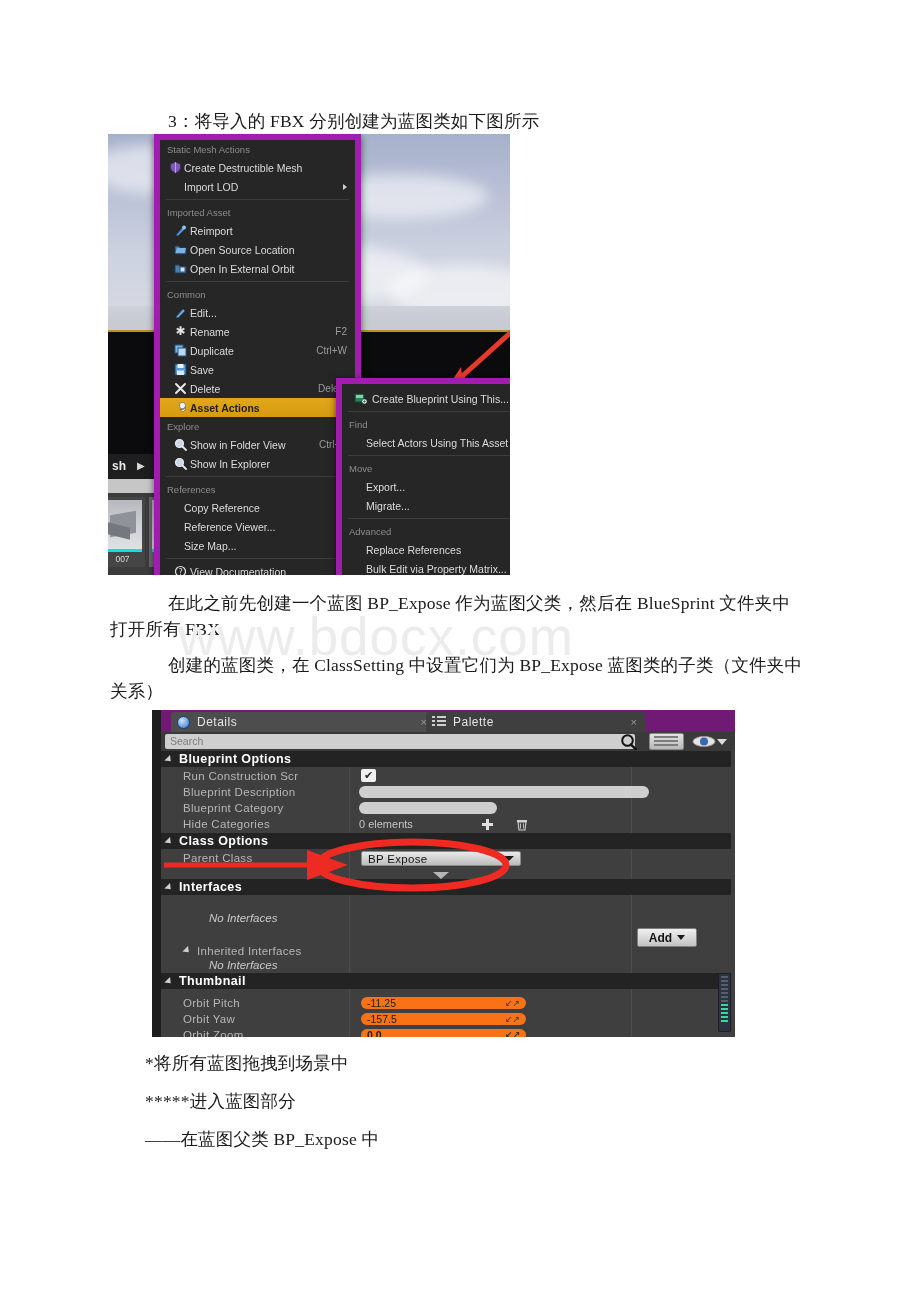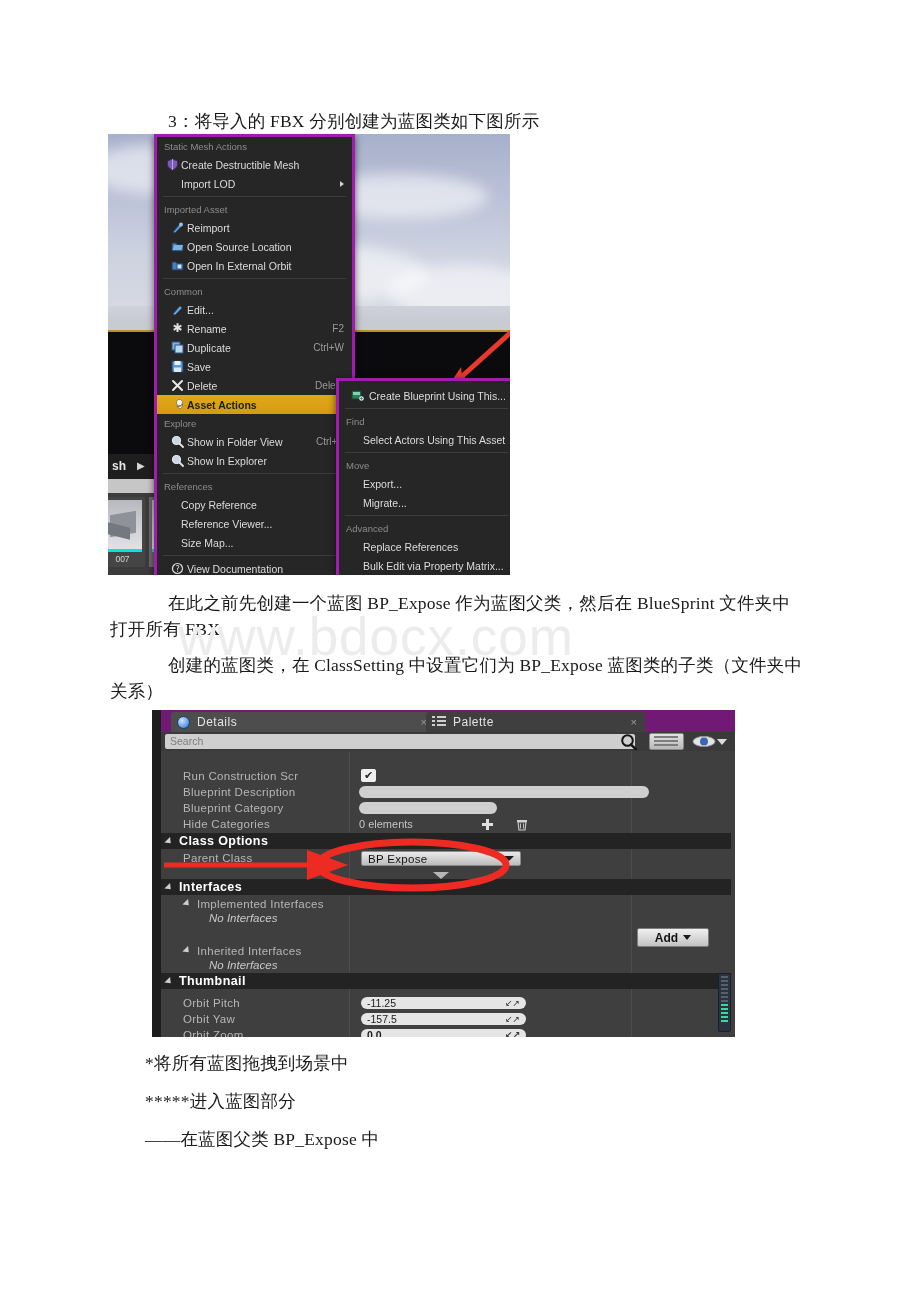--- a/index.html
+++ b/index.html
@@ -173,21 +173,21 @@
     top: 185px;
     width: 90px;
     height: 75px;
     pointer-events: none;
   }
 
   
   .ctxmenu {
     position: absolute;
     background: #262626;
-    border: 3px solid #a21caf;
+    border: 6px solid #a21caf;
     box-shadow: 0 2px 7px rgba(0,0,0,0.6);
   }
   #ctx-main { left: 46px; top: 0px; width: 195px; height: 441px; }
   #ctx-sub  { left: 228px; top: 244px; width: 175px; height: 197px; }
 
   .ctx-section {
     color: #8d8d8d;
     font-family: "Liberation Sans", "DejaVu Sans", sans-serif;
     font-size: 9.5px;
     padding: 4px 0 3px 7px;
@@ -392,21 +392,21 @@
   }
   .combo .cb-caret {
     margin-left: auto;
     width: 0; height: 0;
     border-top: 5px solid #1a1a1a;
     border-left: 5px solid transparent;
     border-right: 5px solid transparent;
   }
   .numfield {
     position: absolute;
-    background: #e5e5e5;
+    background: #f97316;
     border-radius: 6px;
     height: 12px;
     box-sizing: border-box;
     color: #1a1a1a;
     font-family: "Liberation Sans", "DejaVu Sans", sans-serif;
     font-size: 10.5px;
     display: flex;
     align-items: center;
     padding: 0 6px;
   }
@@ -788,20 +788,24 @@
           <circle cx="15" cy="8.5" r="4" fill="#3b66b5"></circle>
           <polygon points="28,6 38,6 33,12" fill="#dcdcdc"></polygon>
         </svg>
       </div>
     </div>
 
     <div class="propbody">
       <div class="divider-v"></div>
       <div class="divider-v2"></div>
 
+      <div class="cat-header" style="top:0px;">
+        <span class="cat-tri"></span>
+        <span>Blueprint Options</span>
+      </div>
 
       <div class="prop-row" style="top:17px;">
         <span class="prop-name">Run Construction Scr</span>
         <span class="checkbox-on" style="left:200px; top:1px;">✔</span>
       </div>
 
       <div class="prop-row" style="top:33px;">
         <span class="prop-name">Blueprint Description</span>
         <span class="val-field" style="left:198px; top:2px; width:290px;"></span>
       </div>
@@ -845,27 +849,23 @@
               <polygon points="2,1 18,1 10,8" fill="#b6b6b6"></polygon>
             </svg>
         </span>
       </div>
 
       <div class="cat-header" style="top:128px;">
         <span class="cat-tri"></span>
         <span>Interfaces</span>
       </div>
 
-      <div class="prop-row" style="top:145px;">
-        <span class="cat-tri" style="position:absolute; left:22px; top:5px;"></span>
-        <span class="prop-name" style="left:36px;">Implemented Interfaces</span>
-      </div>
       <div class="italic-note" style="left:48px; top:161px;">No Interfaces</div>
 
-      <div class="addbtn" style="left:476px; top:177px; width:72px; height:19px;">
+      <div class="addbtn" style="left:476px; top:177px; width:60px; height:19px;">
         <span>Add</span>
         <span class="cb-caret"></span>
       </div>
 
       <div class="prop-row" style="top:192px;">
         <span class="cat-tri" style="position:absolute; left:22px; top:5px;"></span>
         <span class="prop-name" style="left:36px;">Inherited Interfaces</span>
       </div>
       <div class="italic-note" style="left:48px; top:208px;">No Interfaces</div>
 

